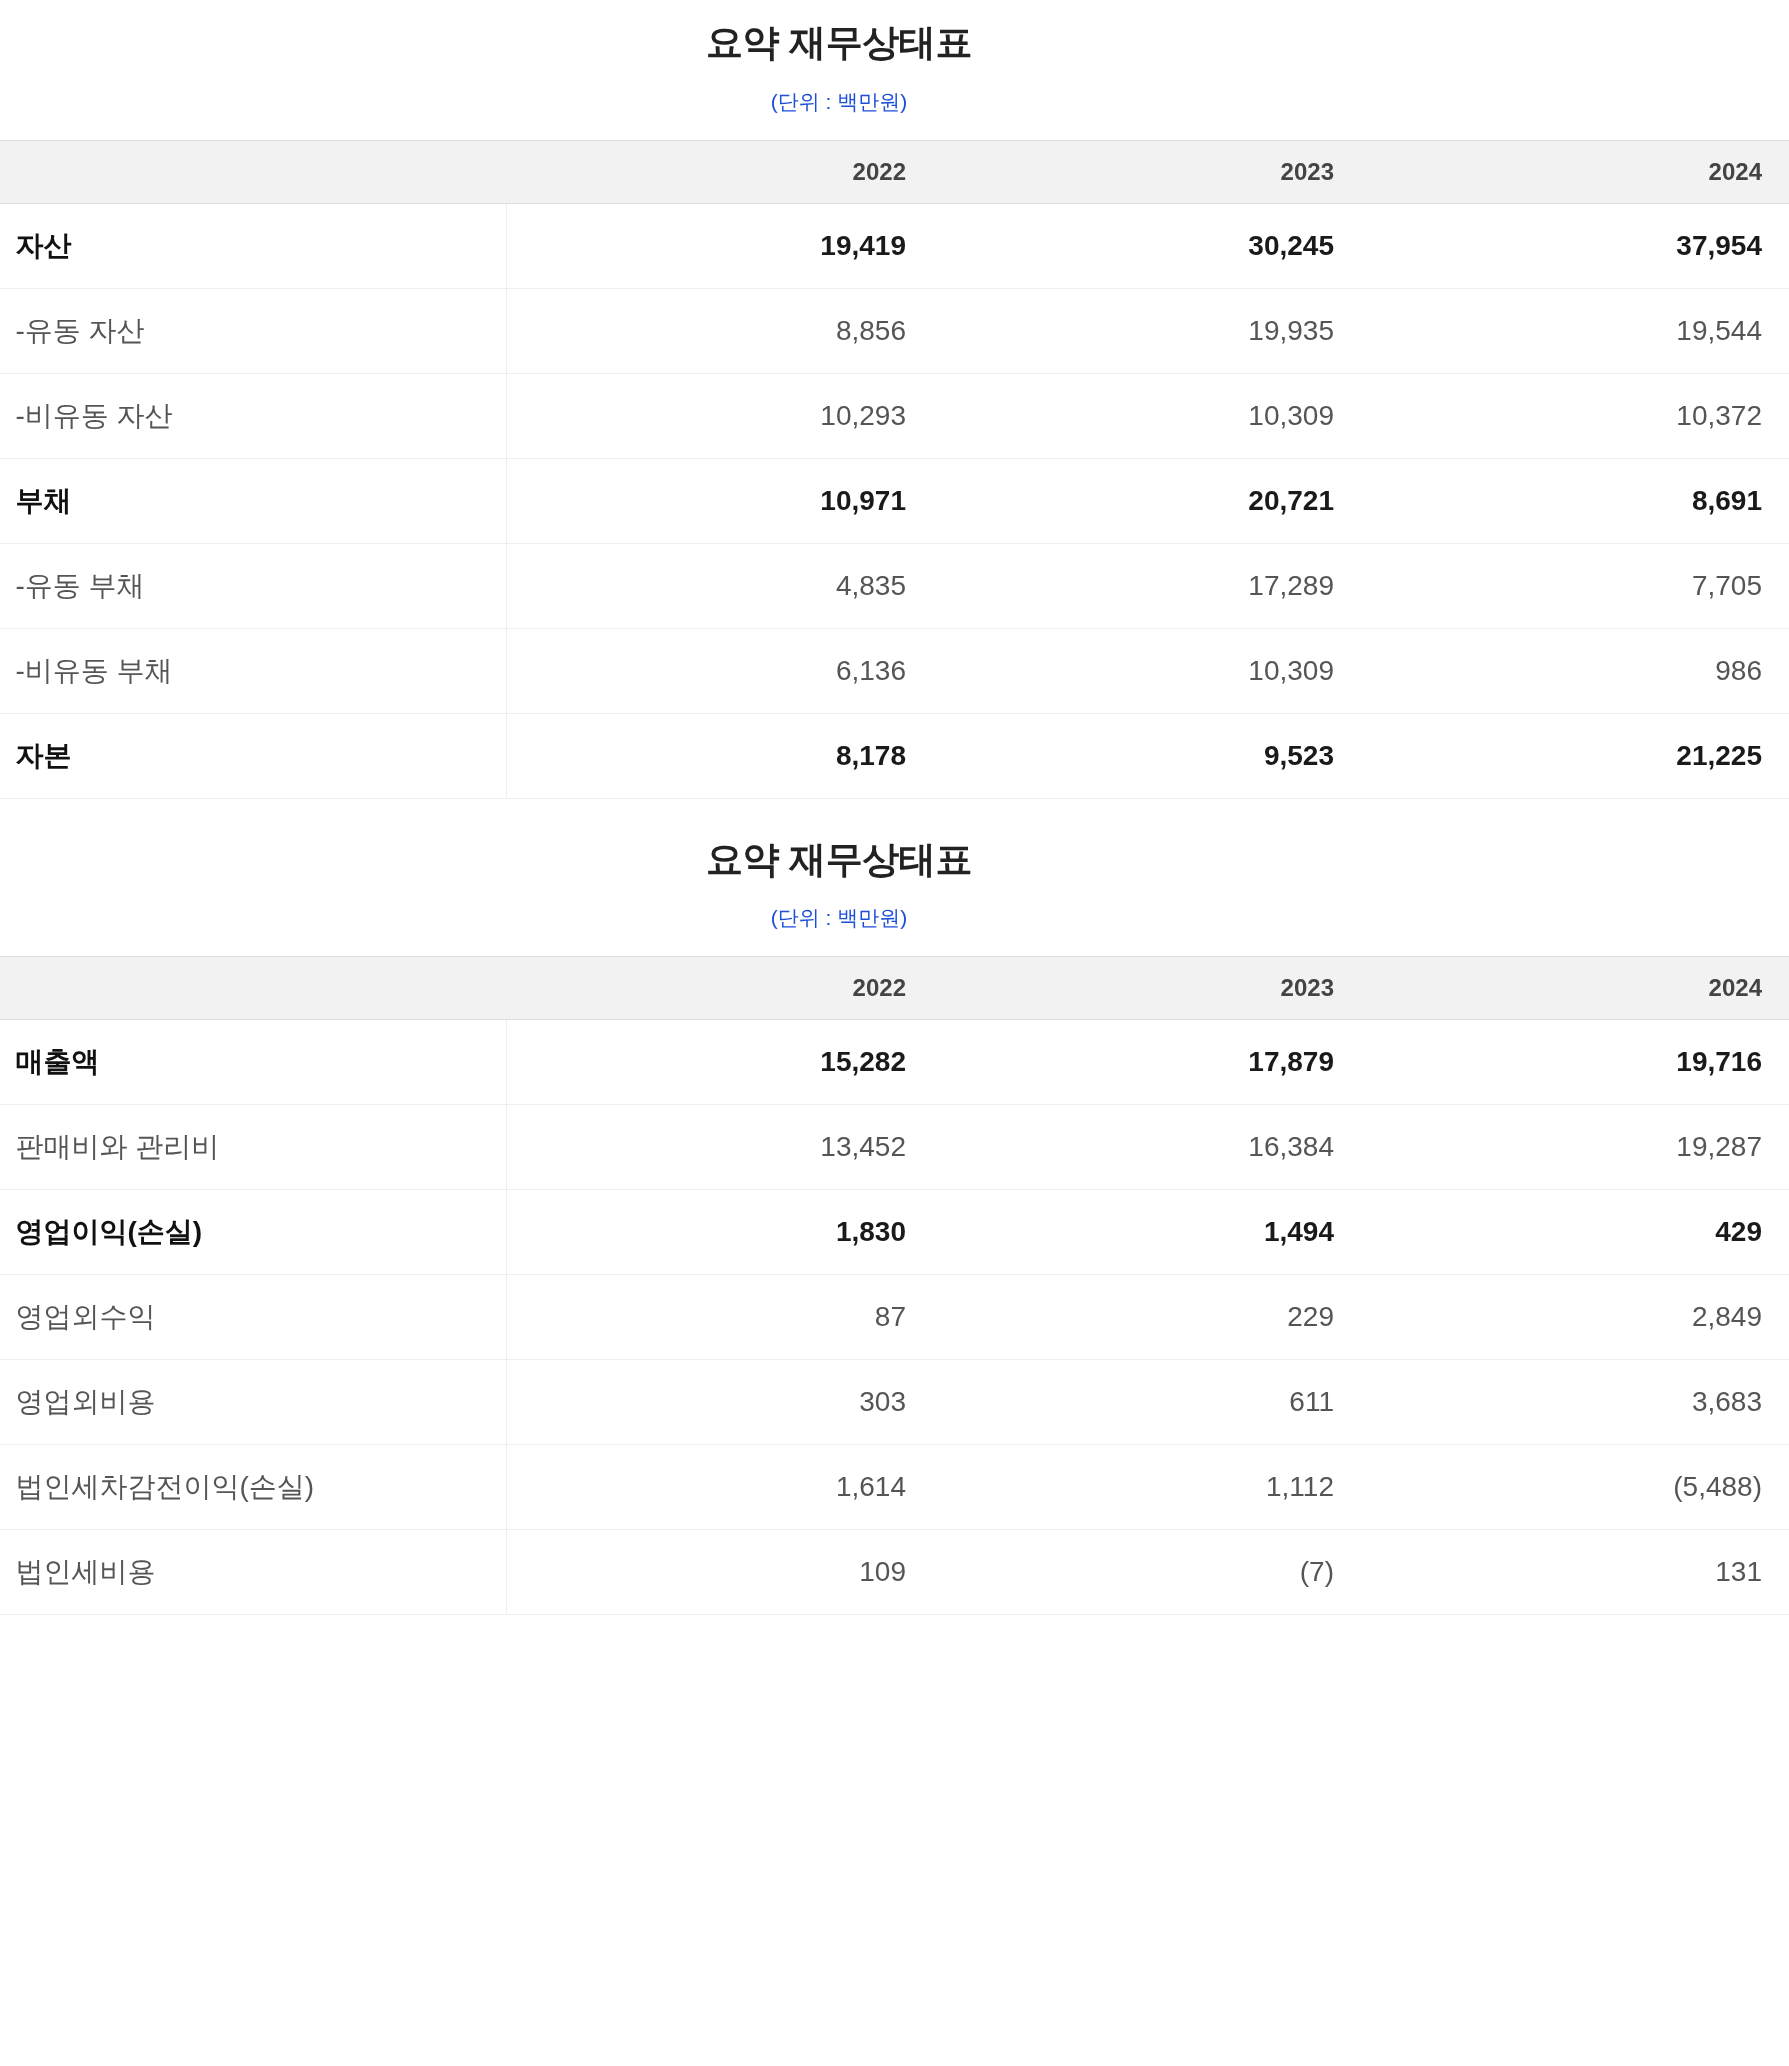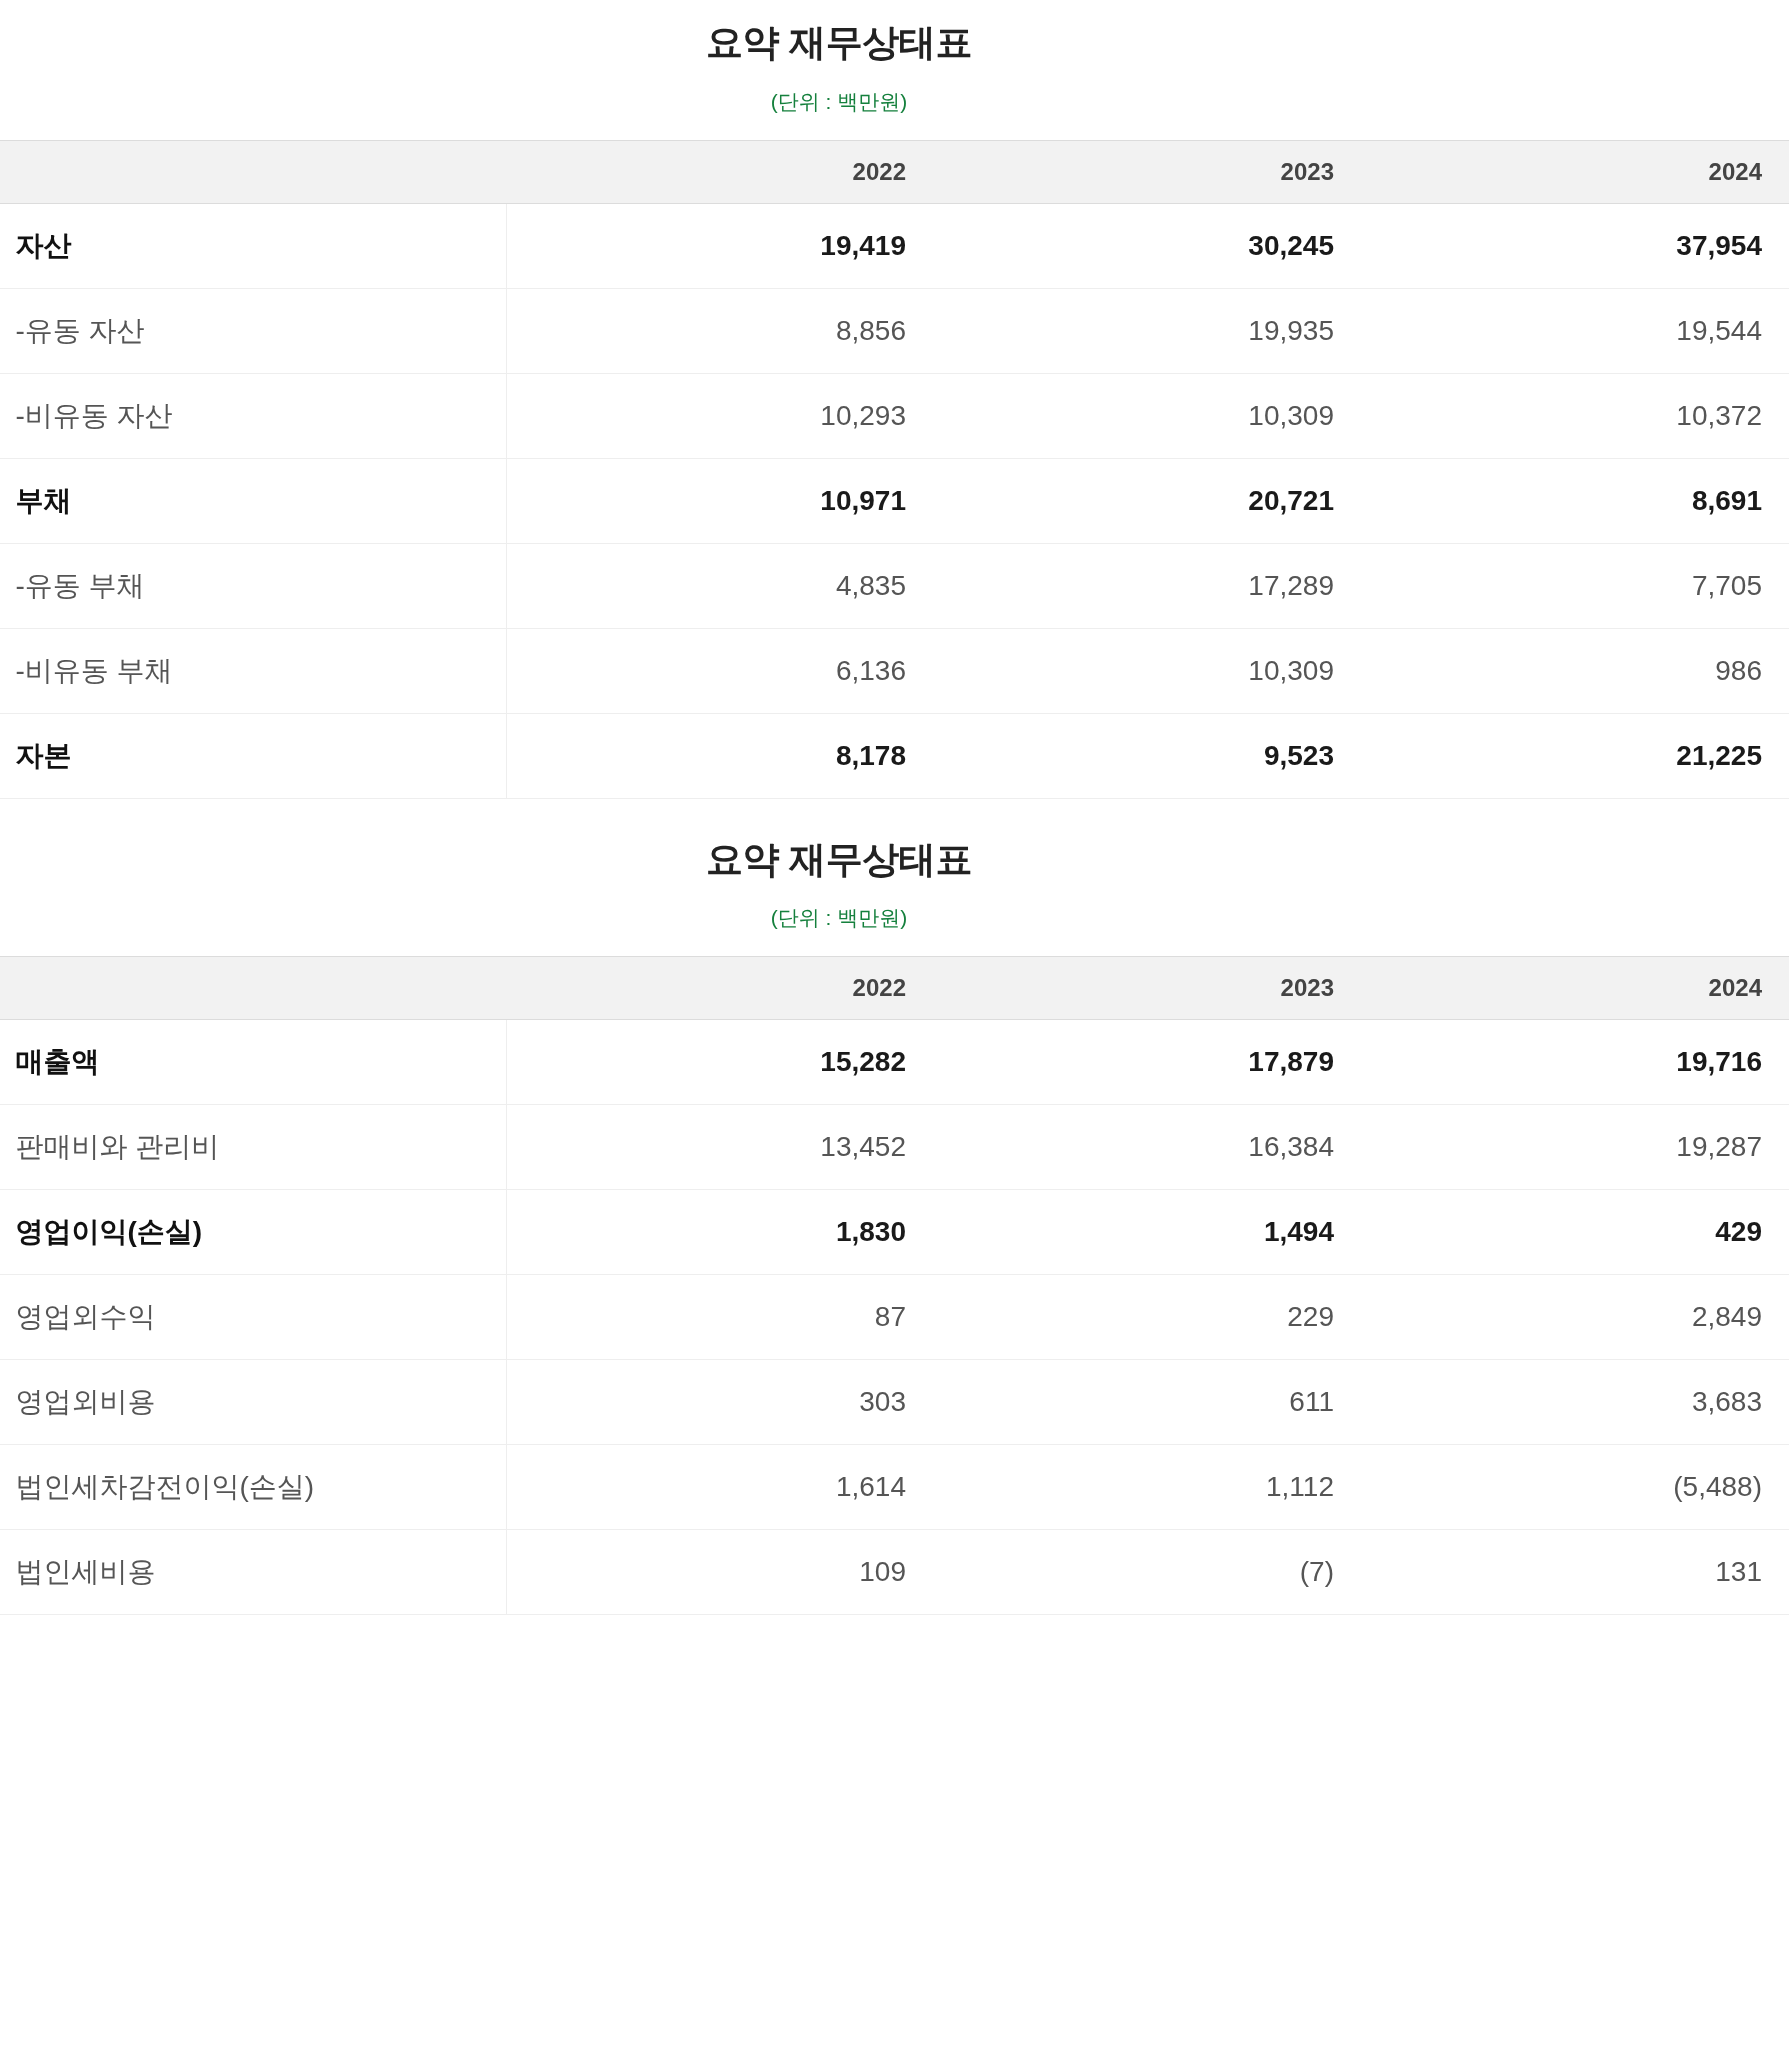--- a/index.html
+++ b/index.html
@@ -24,21 +24,21 @@
     text-align: center;
     font-size: 37px;
     font-weight: bold;
     color: #222222;
     padding: 18px 0 19.7px 0;
     letter-spacing: -0.4px;
   }
   .section-unit {
     text-align: center;
     font-size: 21px;
-    color: #15803d;
+    color: #1d4ed8;
     padding-bottom: 24px;
   }
   table.fin {
     width: 100%;
     border-collapse: collapse;
     table-layout: fixed;
     padding-left: 8px;
   }
   table.fin col.label { width: 506px; }
   table.fin col.y { width: 428px; }

